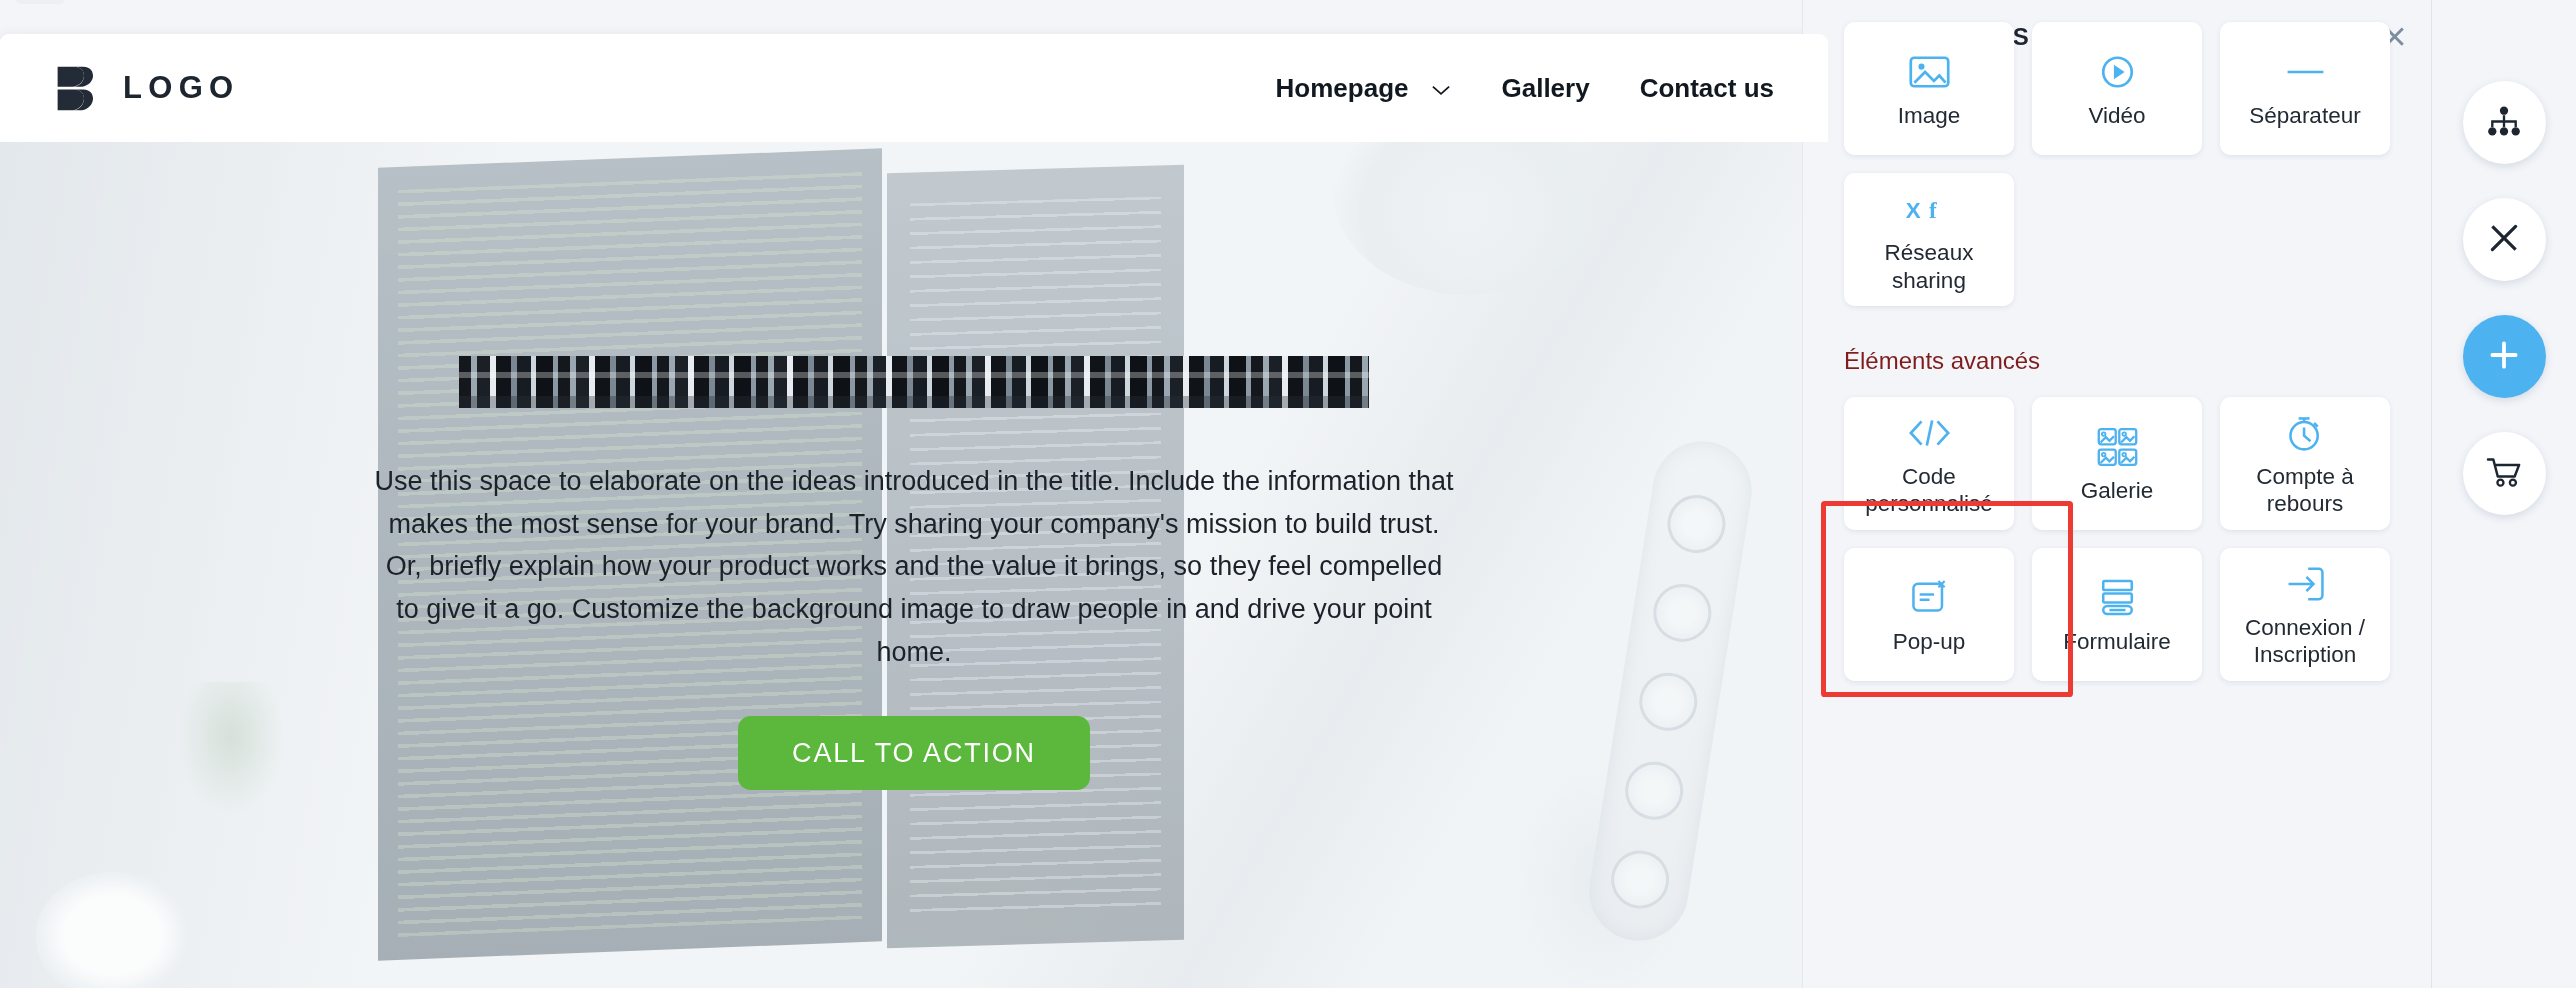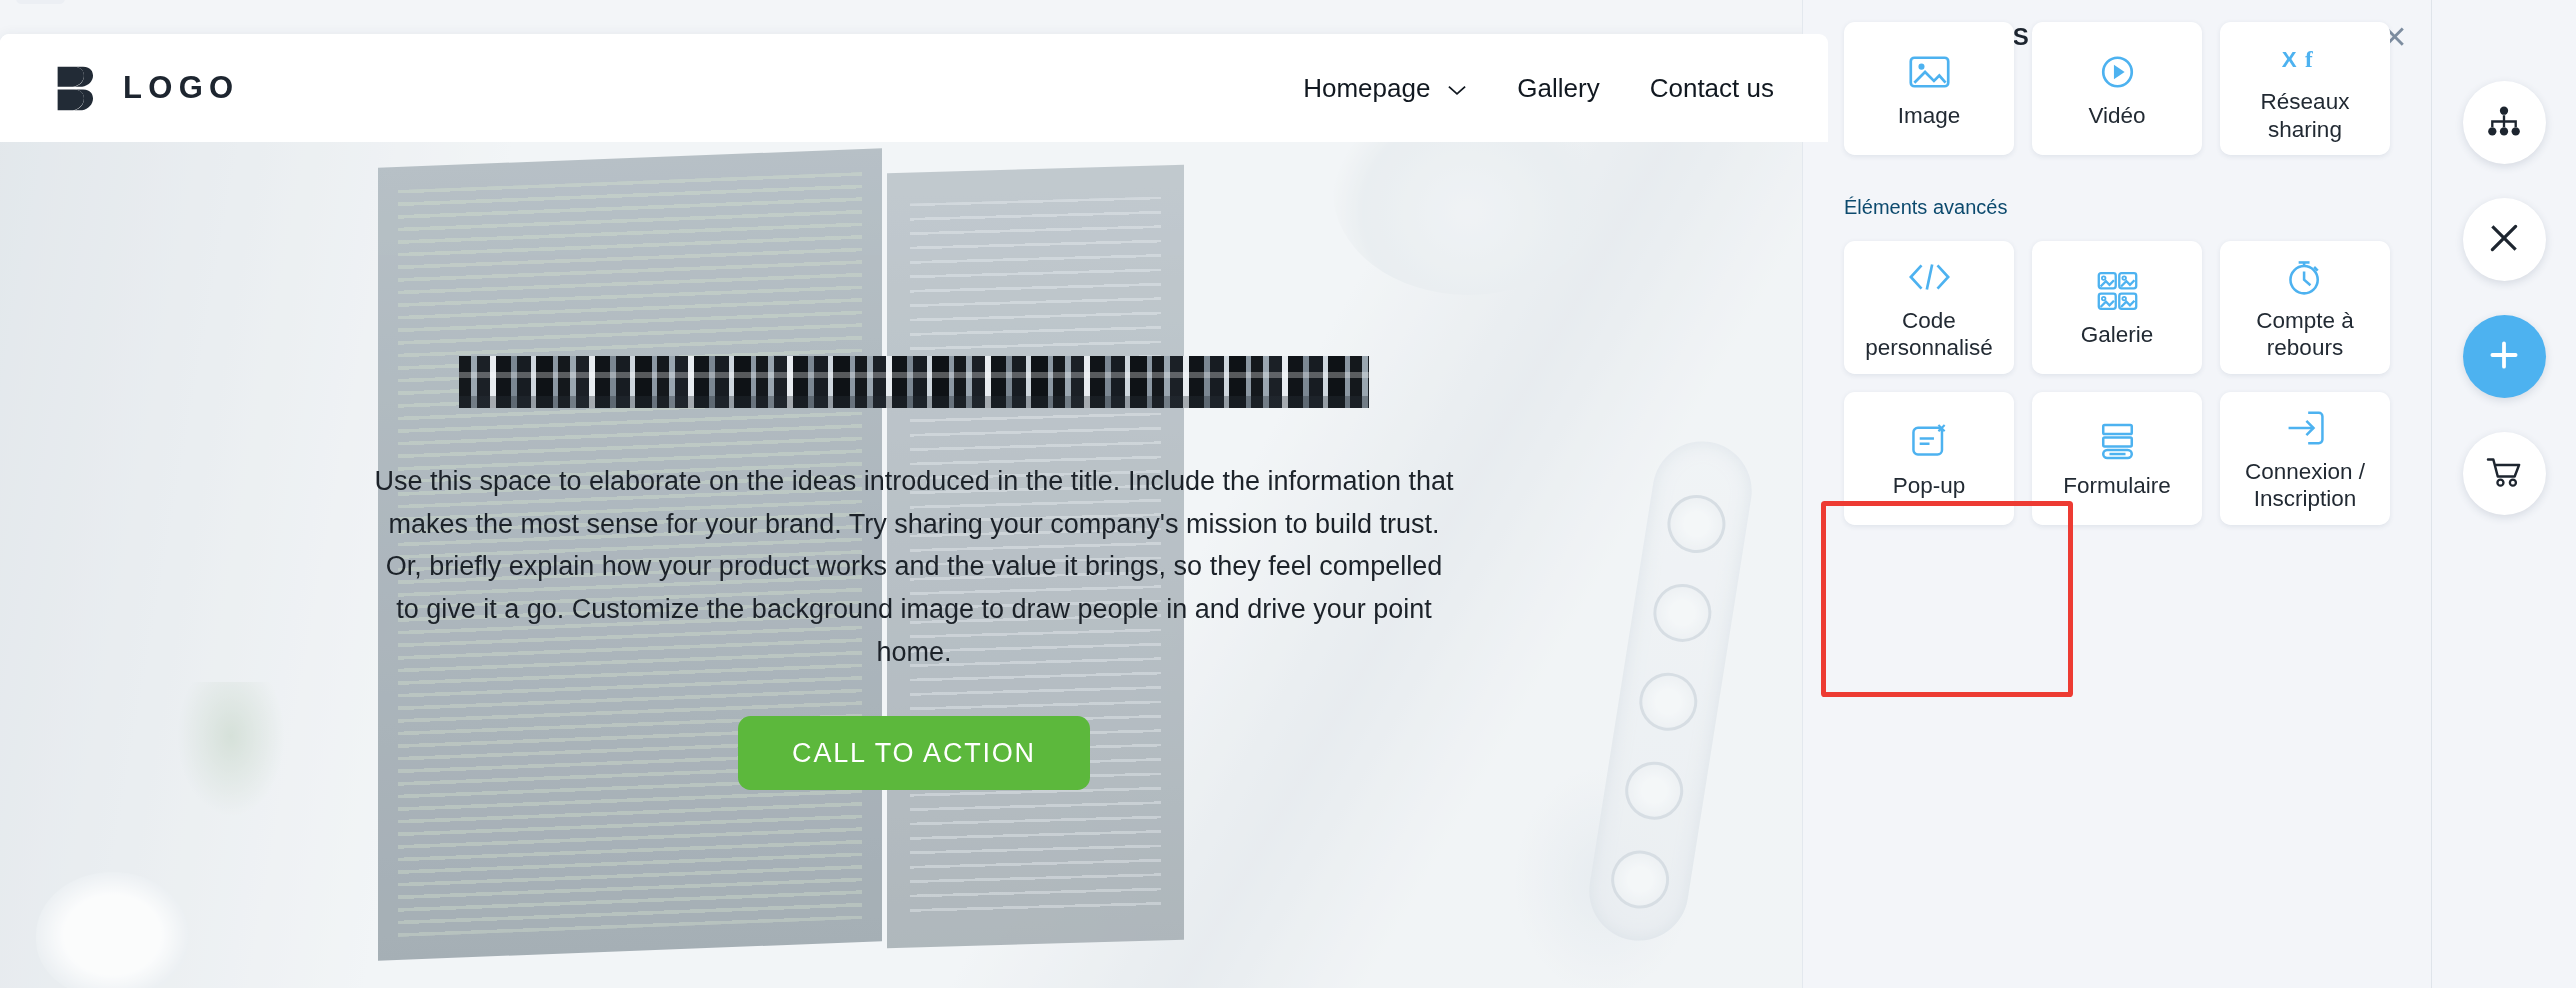--- a/index.html
+++ b/index.html
@@ -53,22 +53,22 @@
   .logo-text {
     font-size: 31px; font-weight: bold; letter-spacing: 6.3px;
     color: #1d252f;
   }
   .site-nav {
     margin-left: auto;
     display: flex; align-items: center; gap: 50px;
   }
   .nav-item {
     font-size: 26px; color: #111820;
-    display: flex; align-items: center; gap: 17px;
-    cursor: pointer; white-space: nowrap;
+    display: flex; align-items: center; gap: 23px;
+    cursor: pointer; white-space: nowrap; font-weight: bold;
   }
   .chevron { display: inline-block; }
 
   
   .hero {
     position: relative; width: 100%; height: 847px;
     overflow: hidden;
     padding-left: 24px;
   }
   .hero-bg {
@@ -251,21 +251,21 @@
     padding: 5.4px 7.2px;
   }
   .card-ico { color: #4db2f0; height: 49px; display: flex; align-items: center; justify-content: center; }
   .card-lbl { font-size: 22.5px; color: #222a33; line-height: 1.22; }
 
   
   .grid-clip { margin-top: -52px; }
   .grid-clip .card { height: 133px; }
 
   .section-head {
-    font-size: 20px; color: #0c4a6e;
+    font-size: 24px; color: #7f1d1d;
     margin: 41px 0 21.6px 0;
   }
 
   
   .hl-box {
     position: absolute;
     left: 1821px; top: 501px;
     width: 252px; height: 196px;
     border: 5.4px solid #ed3b33;
     border-radius: 3.6px;
@@ -393,20 +393,28 @@
         <div class="card">
           <span class="card-ico">
             <svg width="41" height="34" viewBox="0 0 46 38">
                 <circle cx="23" cy="19" r="16" fill="none" stroke="#4db2f0" stroke-width="3"></circle>
                 <path d="M19 11 L31 19 L19 27 Z" fill="#4db2f0"></path>
               </svg>
           </span>
           <span class="card-lbl">Vidéo</span>
         </div>
 
+        <div class="card">
+          <span class="card-ico">
+            <svg width="43" height="18" viewBox="0 0 48 20">
+                <path d="M4 10 H44" stroke="#4db2f0" stroke-width="3" fill="none"></path>
+              </svg>
+          </span>
+          <span class="card-lbl">Séparateur</span>
+        </div>
 
 
         <div class="card">
           <span class="card-ico">
             <svg width="50" height="29" viewBox="0 0 56 32">
               <text x="2" y="25" font-family="Liberation Sans, sans-serif" font-size="25" font-weight="bold" fill="#4db2f0">X</text>
               <text x="28" y="25" font-family="Liberation Serif, serif" font-size="26" font-weight="bold" fill="#4db2f0">f</text>
             </svg>
           </span>
           <span class="card-lbl">Réseaux sharing</span>

